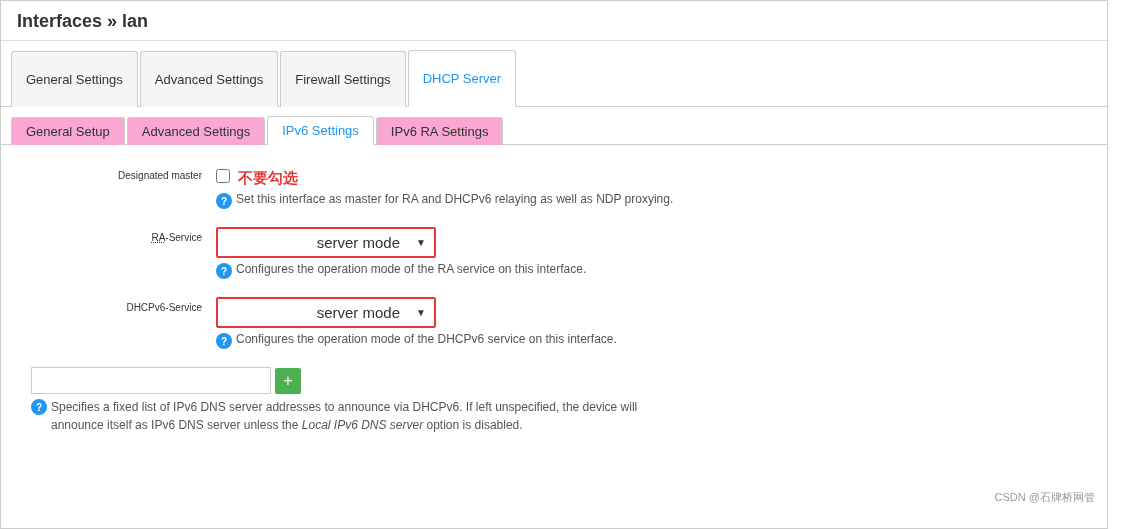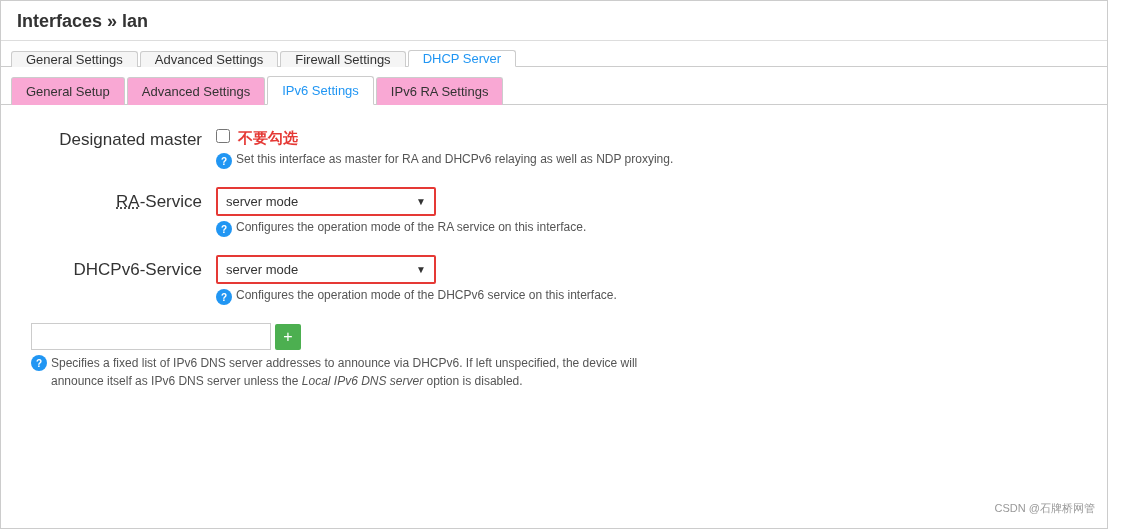--- a/index.html
+++ b/index.html
@@ -24,21 +24,21 @@
       border-bottom: 1px solid #ddd;
     }
     .tabs-row {
       display: flex;
       align-items: flex-end;
       padding: 8px 10px 0 10px;
       border-bottom: 1px solid #ccc;
       gap: 2px;
     }
     .tab {
-      padding: 0 14px;
+      padding: 20px 14px;
       border: 1px solid #ccc;
       border-bottom: none;
       background: #f5f5f5;
       cursor: pointer;
       font-size: 13px;
       color: #333;
       border-radius: 3px 3px 0 0;
       position: relative;
       bottom: -1px;
     }
@@ -80,21 +80,21 @@
     .form-row {
       display: flex;
       align-items: flex-start;
       margin-bottom: 18px;
     }
     .form-label {
       width: 185px;
       text-align: right;
       padding-right: 14px;
       padding-top: 5px;
-      font-size: 17px;
+      font-size: 10px;
       color: #333;
       flex-shrink: 0;
     }
     .form-label .underline {
       text-decoration: underline;
       text-decoration-style: dotted;
     }
     .form-control-area {
       flex: 1;
     }
@@ -130,26 +130,27 @@
       border: 2px solid #e53935;
       border-radius: 2px;
       display: inline-flex;
       align-items: center;
       background: #fff;
     }
     .select-wrapper select {
       border: none;
       outline: none;
       padding: 5px 8px;
-      font-size: 13px;
+      font-size: 15px;
       color: #333;
       background: transparent;
       appearance: none;
       width: 190px;
       cursor: pointer;
+      text-align: right;
     }
     .select-arrow {
       padding: 0 8px;
       color: #333;
       font-size: 10px;
       pointer-events: none;
     }
     .dns-row {
       display: flex;
       align-items: center;
@@ -170,21 +171,21 @@
       border: none;
       cursor: pointer;
       font-size: 16px;
       display: flex;
       align-items: center;
       justify-content: center;
       border-radius: 2px;
     }
     .watermark {
       position: absolute;
-      bottom: 12px;
+      bottom: 23px;
       right: 12px;
       font-size: 11px;
       color: #999;
     }
     .dont-check-label {
       color: #e53935;
       font-size: 15px;
       font-weight: bold;
     }
     .checkbox-input {

